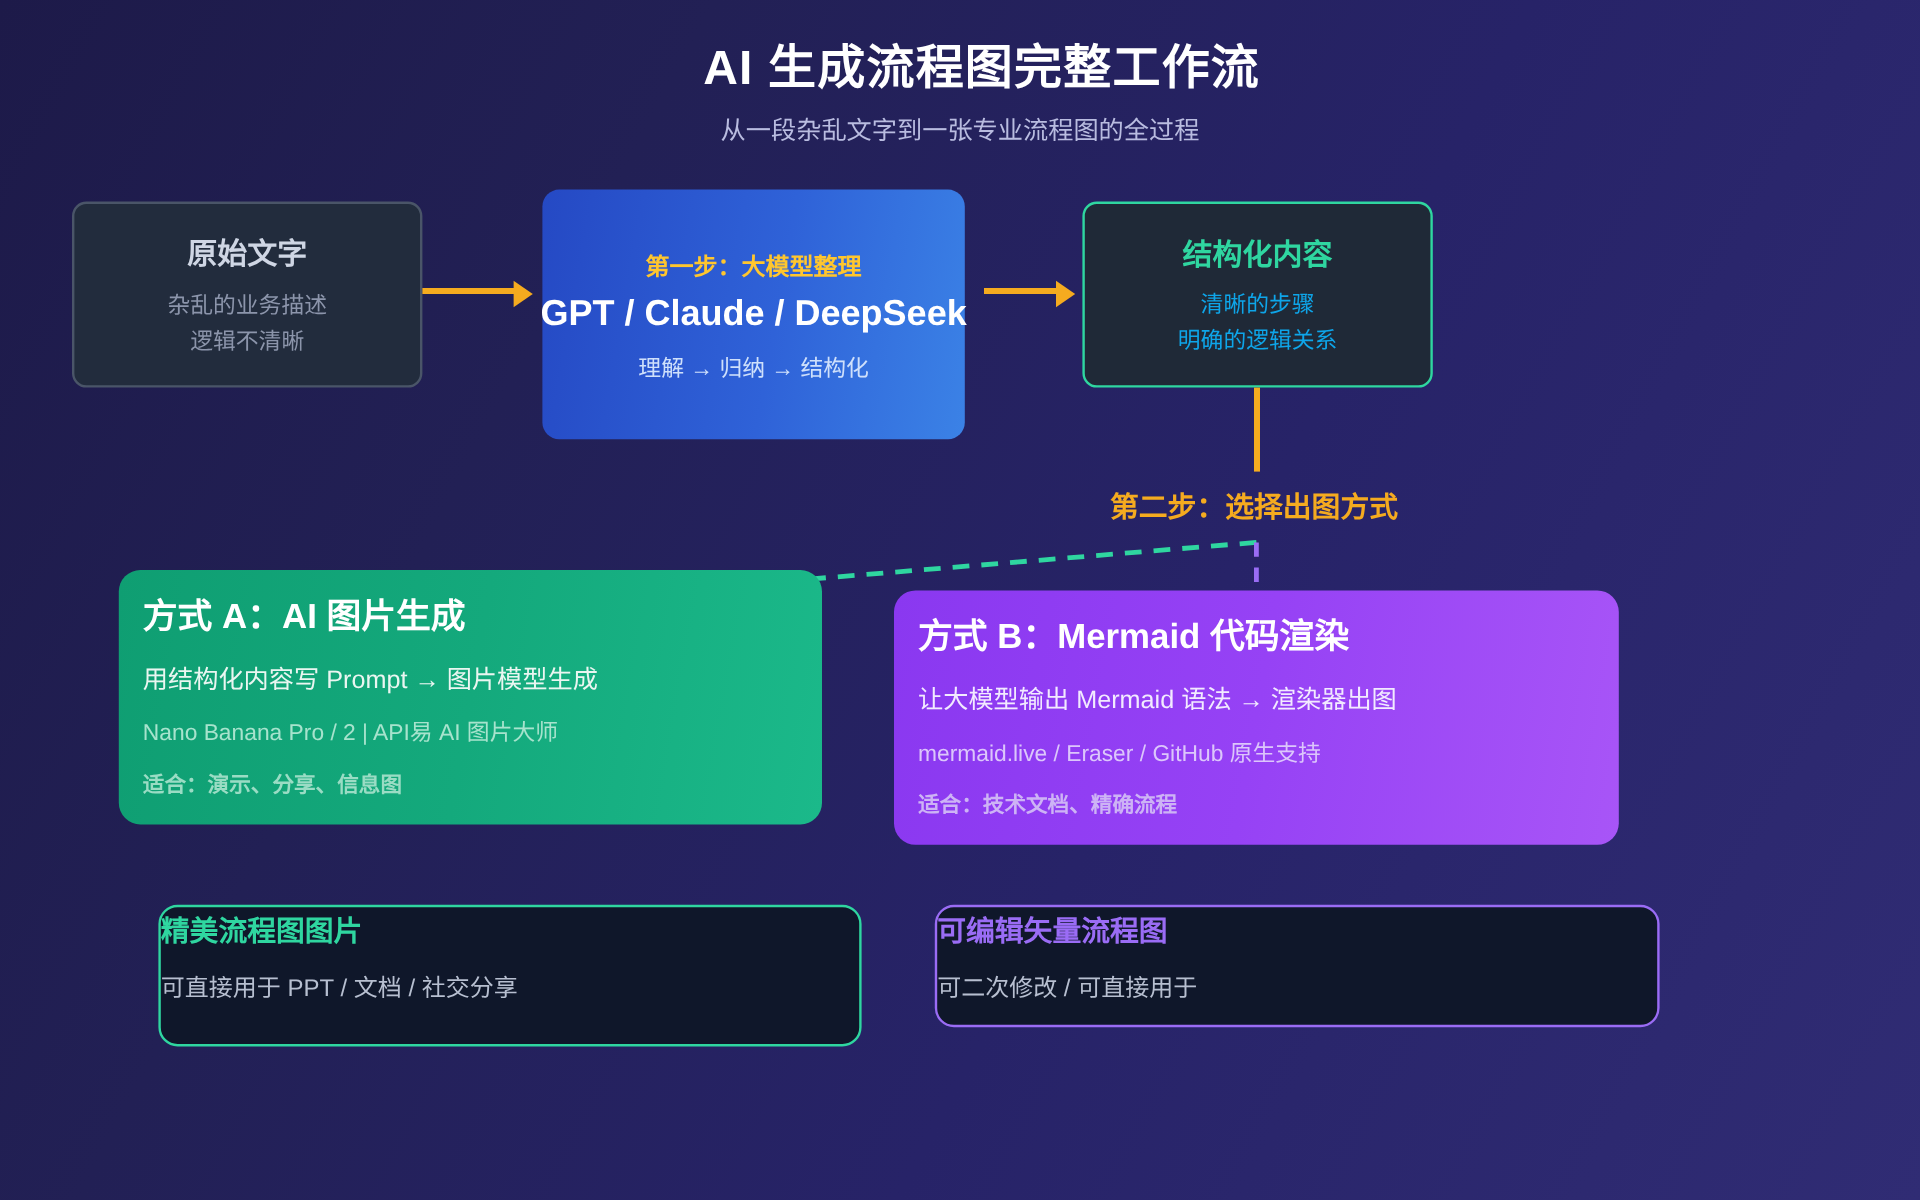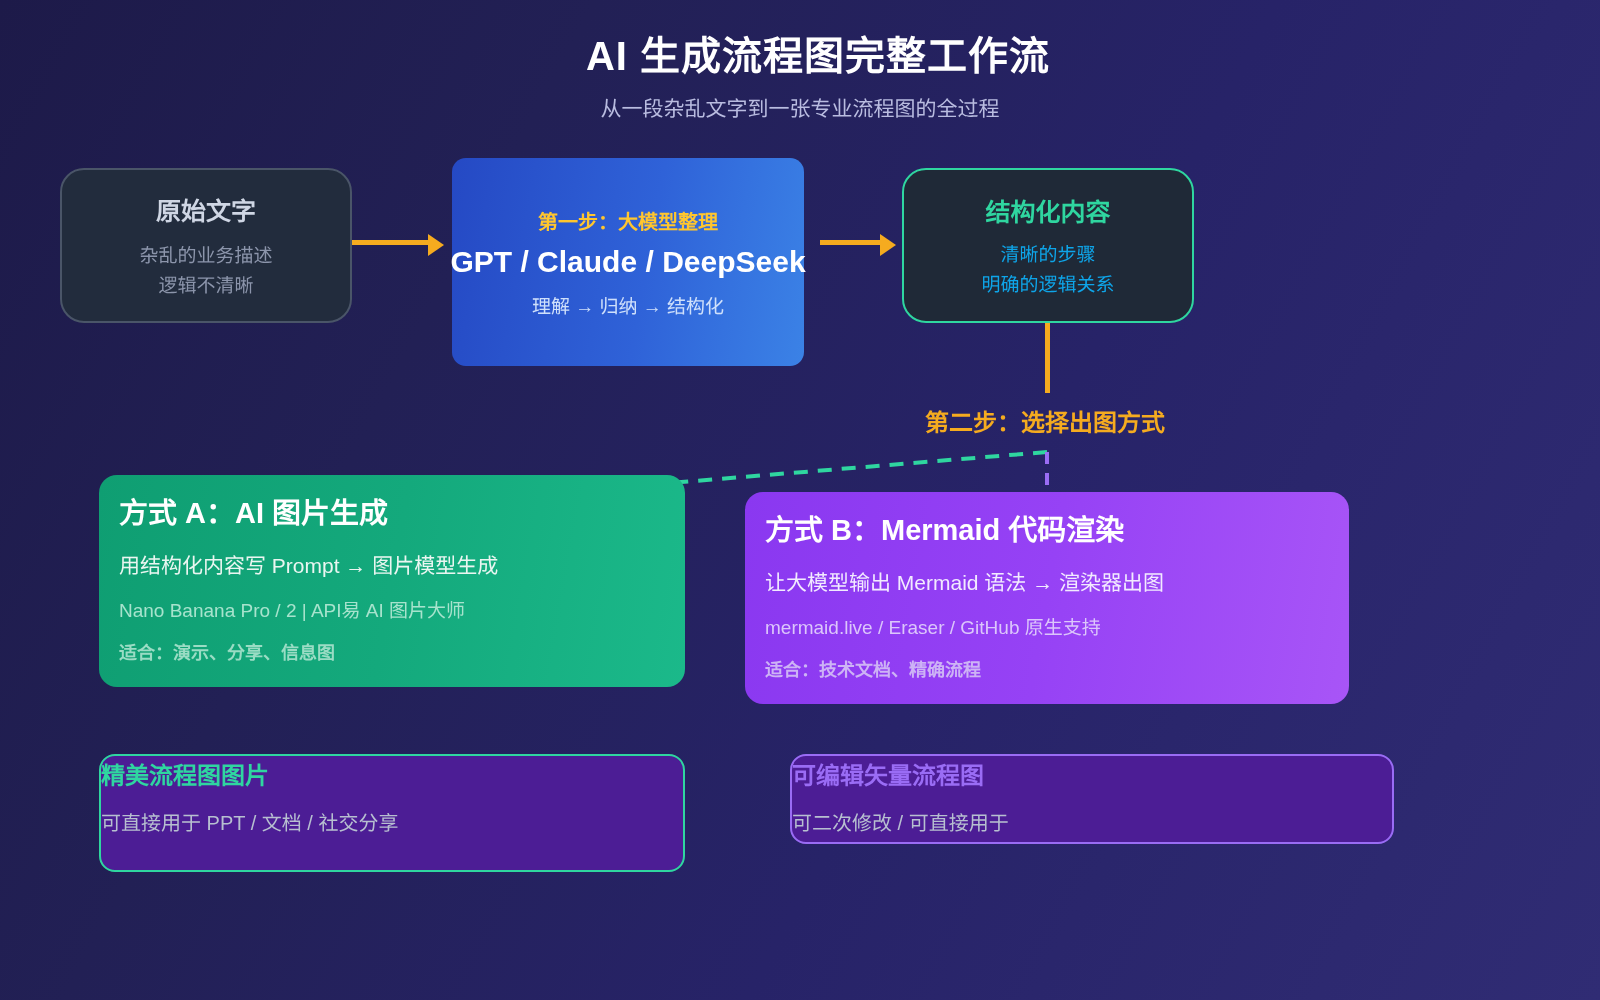--- a/index.html
+++ b/index.html
@@ -26,21 +26,21 @@
     letter-spacing:1px;
     padding-left:36px;
   }
   .subtitle {
     position:absolute; left:0; top:92px; width:1600px;
     text-align:center;
     font-size:21px; color:#b9bce0;
   }
 
   
-  .box { position:absolute; border-radius:24px; }
+  .box { position:absolute; border-radius:12px; }
   .box .inner {
     width:100%; height:100%;
     display:flex; flex-direction:column;
     align-items:center; justify-content:center;
     text-align:center; padding:10px 16px;
   }
 
   
   #box-raw {
     left:60px; top:168px; width:292px; height:155px;
@@ -115,28 +115,28 @@
 
   #method-b {
     left:745px; top:492px; width:604px; height:212px;
     background:linear-gradient(100deg,#8a38f0 0%,#9642f5 50%,#a855f7 100%);
   }
   #method-b .d1 { color:#f2eaff; }
   #method-b .d2 { color:#dcc6fb; }
   #method-b .d3 { color:#cdb3f5; }
 
   
-  .result { position:absolute; border-radius:16px; background:#4c1d95; }
+  .result { position:absolute; border-radius:16px; background:#0f172a;margin-left:33px; }
   .result .h { font-size:24px; font-weight:bold; margin-bottom:16px; }
   .result .l { font-size:20px; color:#b7bfd0; }
 
   #result-a { left:99px; top:754px; width:586px; height:118px; border:2px solid #2fd6a0; }
   #result-a .h { color:#2fd6a0; }
 
-  #result-b { left:790px; top:754px; width:604px; height:90px; border:2px solid #9a6cf5; }
+  #result-b { left:746px; top:754px; width:604px; height:102px; border:2px solid #9a6cf5; }
   #result-b .h { color:#9a6cf5; }
 
   
   .footer {
     position:absolute; left:0; top:918px; width:1600px;
     text-align:center; font-size:21px; color:#dfe3f1;
   }
 </style>
 </head>
 <body>

